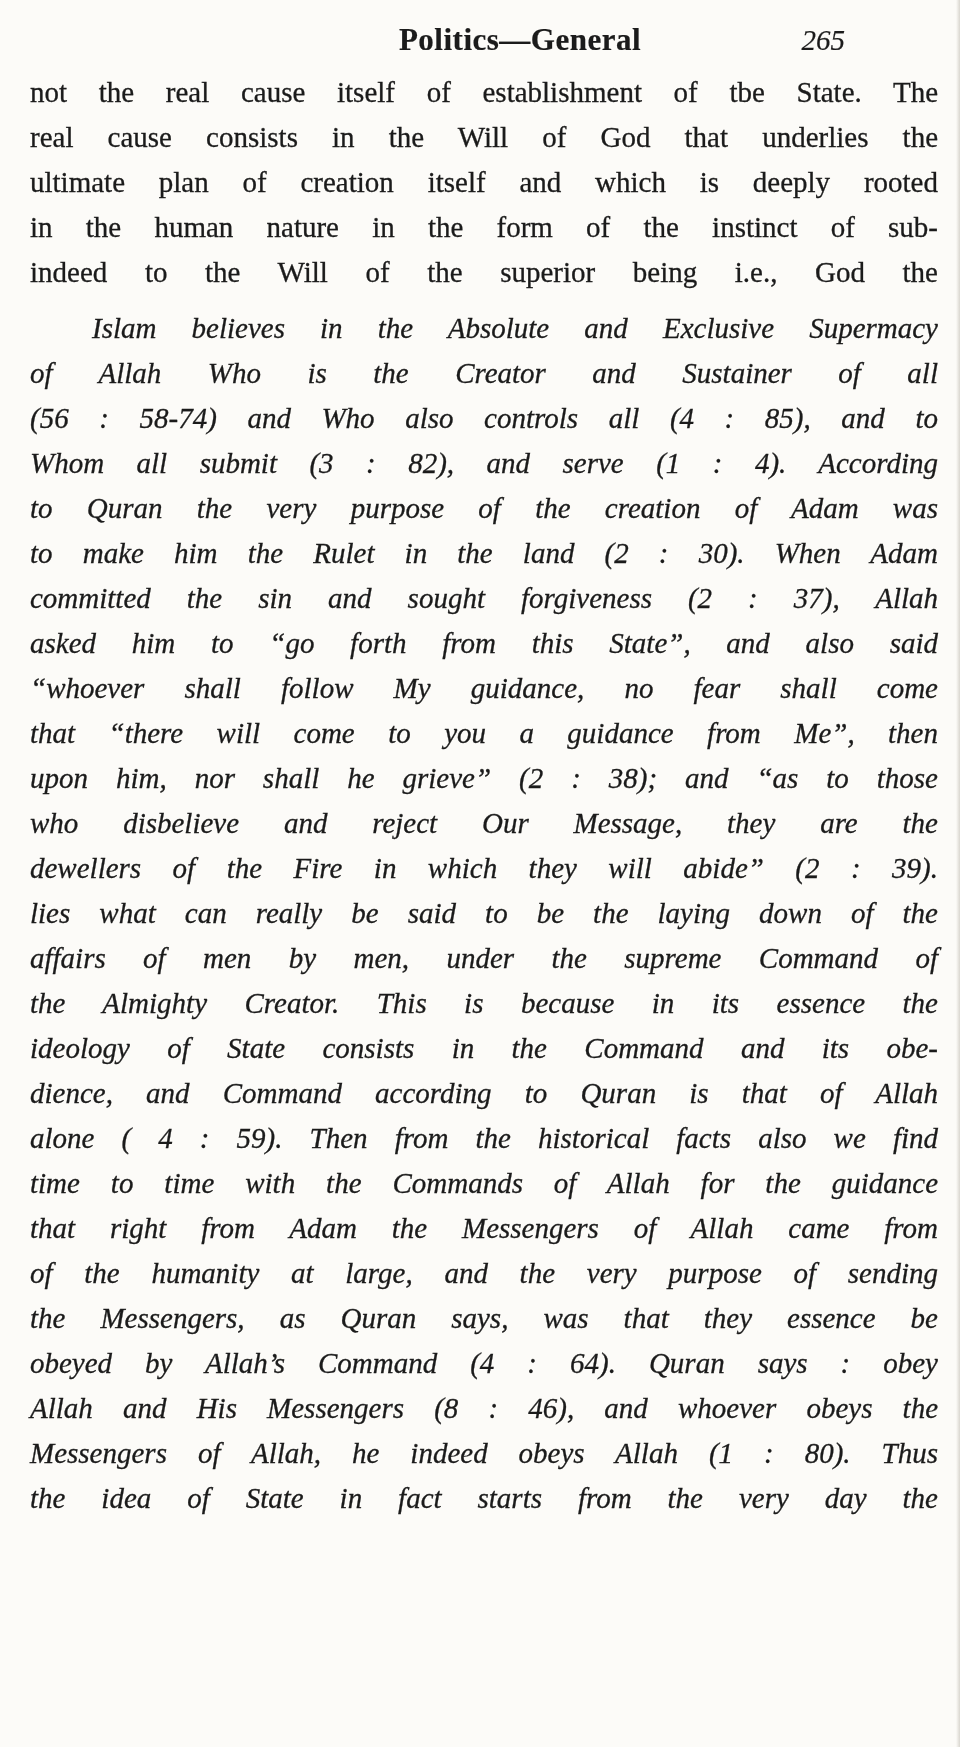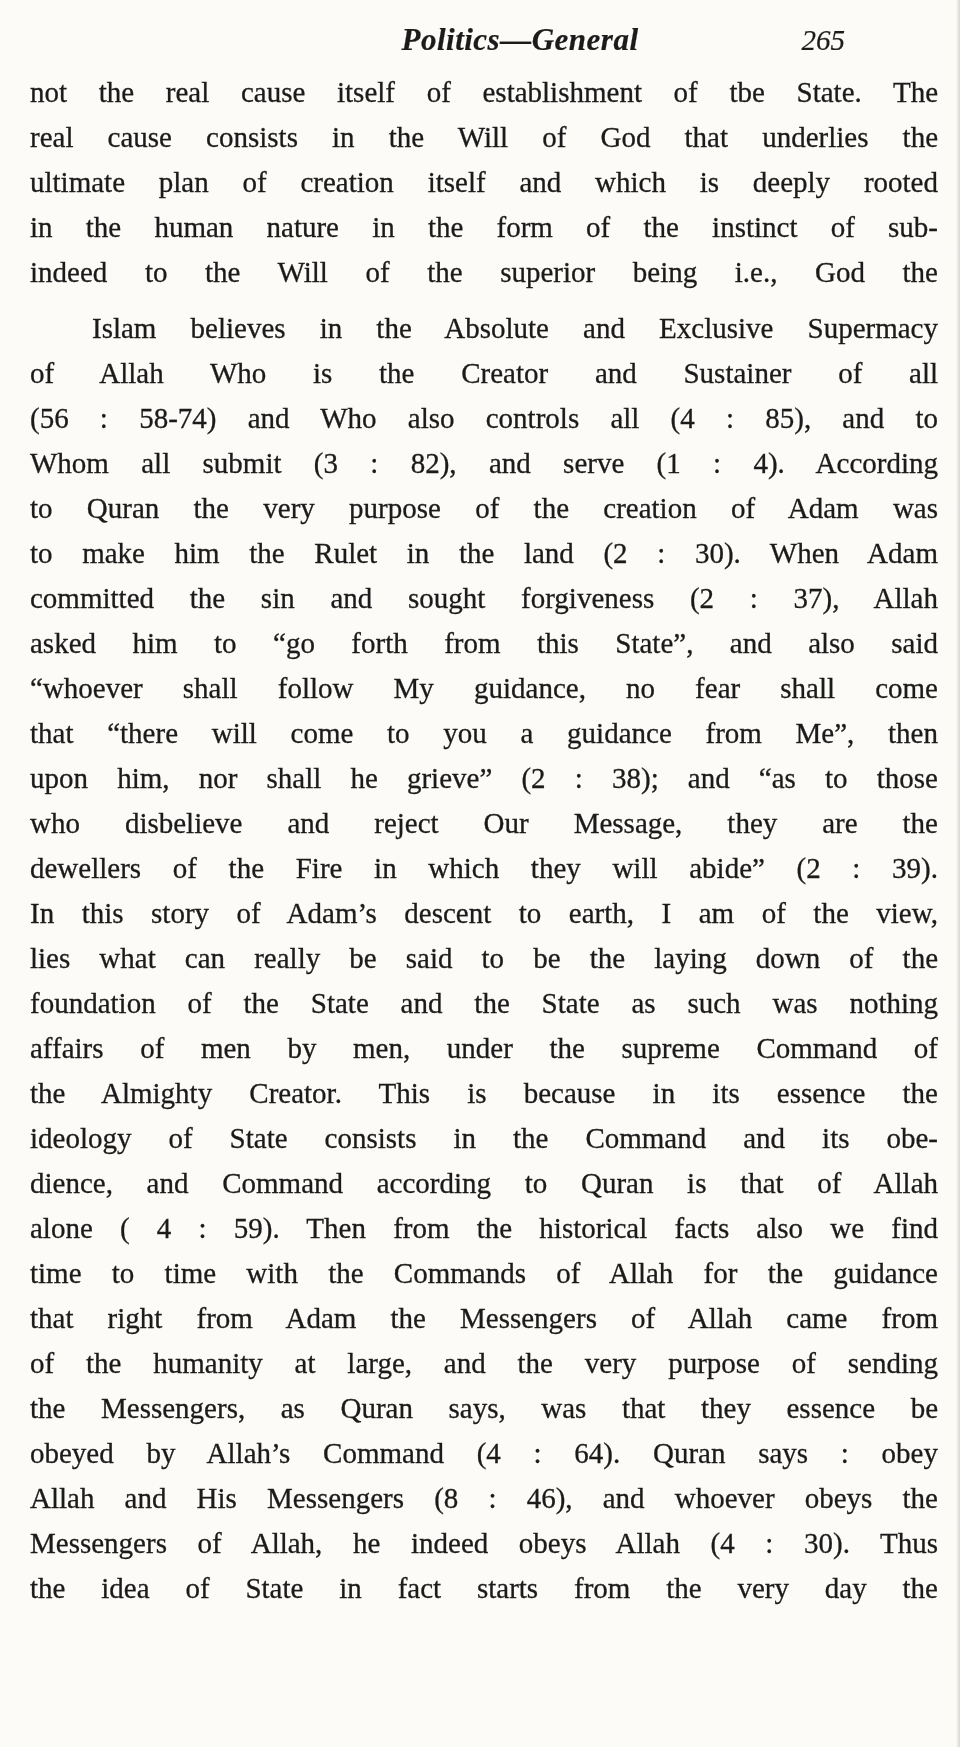--- a/index.html
+++ b/index.html
@@ -32,21 +32,20 @@
     top: 22px;
     left: 0;
     width: 100%;
     height: 48px;
   }
   .running-title {
     position: absolute;
     left: 50%;
     transform: translateX(calc(-50% + 40px));
     top: 0;
-    font-style: italic;
     font-weight: bold;
     font-size: 31px;
     letter-spacing: 0.5px;
     white-space: nowrap;
     -webkit-text-stroke: 0.2px #1b1b1b;
   }
   .page-number {
     position: absolute;
     right: 115px;
     top: 2px;
@@ -55,20 +54,21 @@
     -webkit-text-stroke: 0.2px #1b1b1b;
   }
   .body-text {
     position: absolute;
     top: 70px;
     left: 30px;
     width: 908px;
   }
   .para + .para {
     margin-top: 11px;
+    font-style: italic;
   }
   .line {
     font-size: 29px;
     line-height: 45px;
     white-space: normal;
     text-align: justify;
     text-align-last: justify;
     word-spacing: 2px;
     -webkit-text-stroke: 0.3px #1b1b1b;
   }
@@ -105,31 +105,29 @@
         <div class="line">Whom all submit (3 : 82), and serve (1 : 4). According</div>
         <div class="line">to Quran the very purpose of the creation of Adam was</div>
         <div class="line">to make him the Rulet in the land (2 : 30). When Adam</div>
         <div class="line">committed the sin and sought forgiveness (2 : 37), Allah</div>
         <div class="line">asked him to “go forth from this State”, and also said</div>
         <div class="line">“whoever shall follow My guidance, no fear shall come</div>
         <div class="line">that “there will come to you a guidance from Me”, then</div>
         <div class="line">upon him, nor shall he grieve” (2 : 38); and “as to those</div>
         <div class="line">who disbelieve and reject Our Message, they are the</div>
         <div class="line">dewellers of the Fire in which they will abide” (2 : 39).</div>
-        <div class="line">In this story of Adam’s descent to earth, I am of the view,</div>
         <div class="line">lies what can really be said to be the laying down of the</div>
-        <div class="line">foundation of the State and the State as such was nothing</div>
         <div class="line">affairs of men by men, under the supreme Command of</div>
         <div class="line">the Almighty Creator. This is because in its essence the</div>
         <div class="line">ideology of State consists in the Command and its obe-</div>
         <div class="line">dience, and Command according to Quran is that of Allah</div>
         <div class="line">alone ( 4 : 59). Then from the historical facts also we find</div>
         <div class="line">time to time with the Commands of Allah for the guidance</div>
         <div class="line">that right from Adam the Messengers of Allah came from</div>
         <div class="line">of the humanity at large, and the very purpose of sending</div>
         <div class="line">the Messengers, as Quran says, was that they essence be</div>
         <div class="line">obeyed by Allah’s Command (4 : 64). Quran says : obey</div>
         <div class="line">Allah and His Messengers (8 : 46), and whoever obeys the</div>
-        <div class="line">Messengers of Allah, he indeed obeys Allah (4 : 30). Thus</div>
+        <div class="line">Messengers of Allah, he indeed obeys Allah (1 : 80). Thus</div>
         <div class="line">the idea of State in fact starts from the very day the</div>
       </div>
     </div>
 </div>
 
 </body></html>

